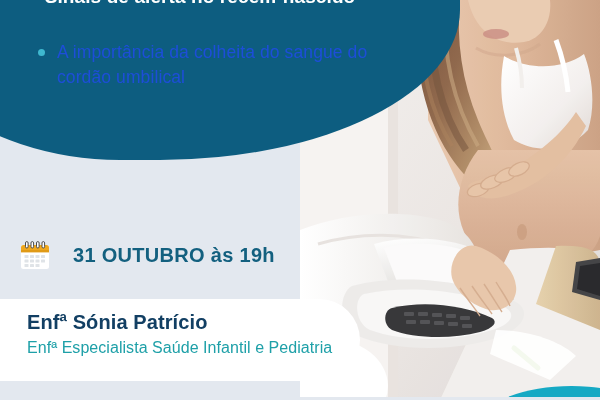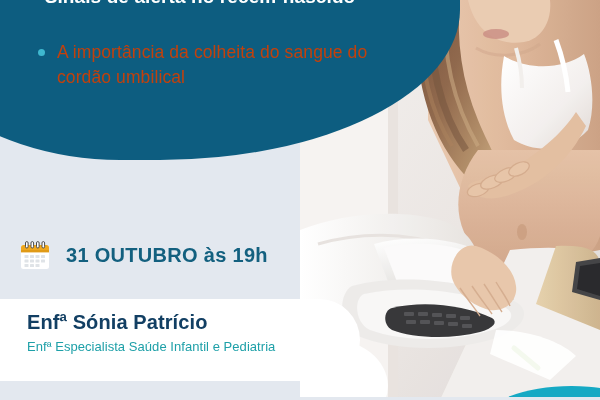--- a/index.html
+++ b/index.html
@@ -84,32 +84,32 @@
     flex: 0 0 auto;
     width: 7px;
     height: 7px;
     border-radius: 50%;
     background: #3fb8cf;
     margin-top: 9px;
   }
   .bullet-text {
     font-size: 17.5px;
     line-height: 1.42;
-    color: #c2410c;
+    color: #1d4ed8;
     letter-spacing: .1px;
   }
 
   
   .date-row {
     position: absolute;
     left: 18px;
     top: 238px;
     display: flex;
     align-items: center;
-    gap: 14px;
+    gap: 21px;
   }
   .cal-icon {
     width: 34px;
     height: 34px;
     flex: 0 0 auto;
   }
   .cal-icon svg { display:block; }
   .date-text {
     font-size: 20px;
     font-weight: bold;
@@ -137,21 +137,21 @@
   }
   .speaker-name {
     font-size: 20px;
     font-weight: bold;
     color: #123f63;
     letter-spacing: .1px;
     white-space: nowrap;
   }
   .speaker-role {
     margin-top: 5px;
-    font-size: 13px;
+    font-size: 16px;
     color: #1ea0a8;
     letter-spacing: .05px;
     white-space: nowrap;
   }
 
   
   .teal-blob {
     position: absolute;
     left: 484px;
     top: 386px;

